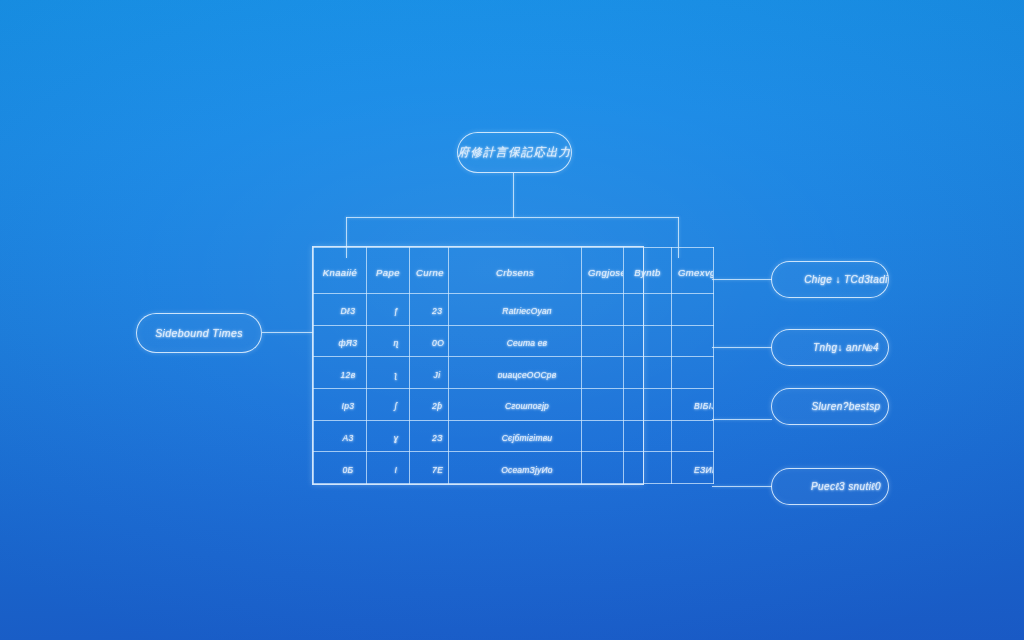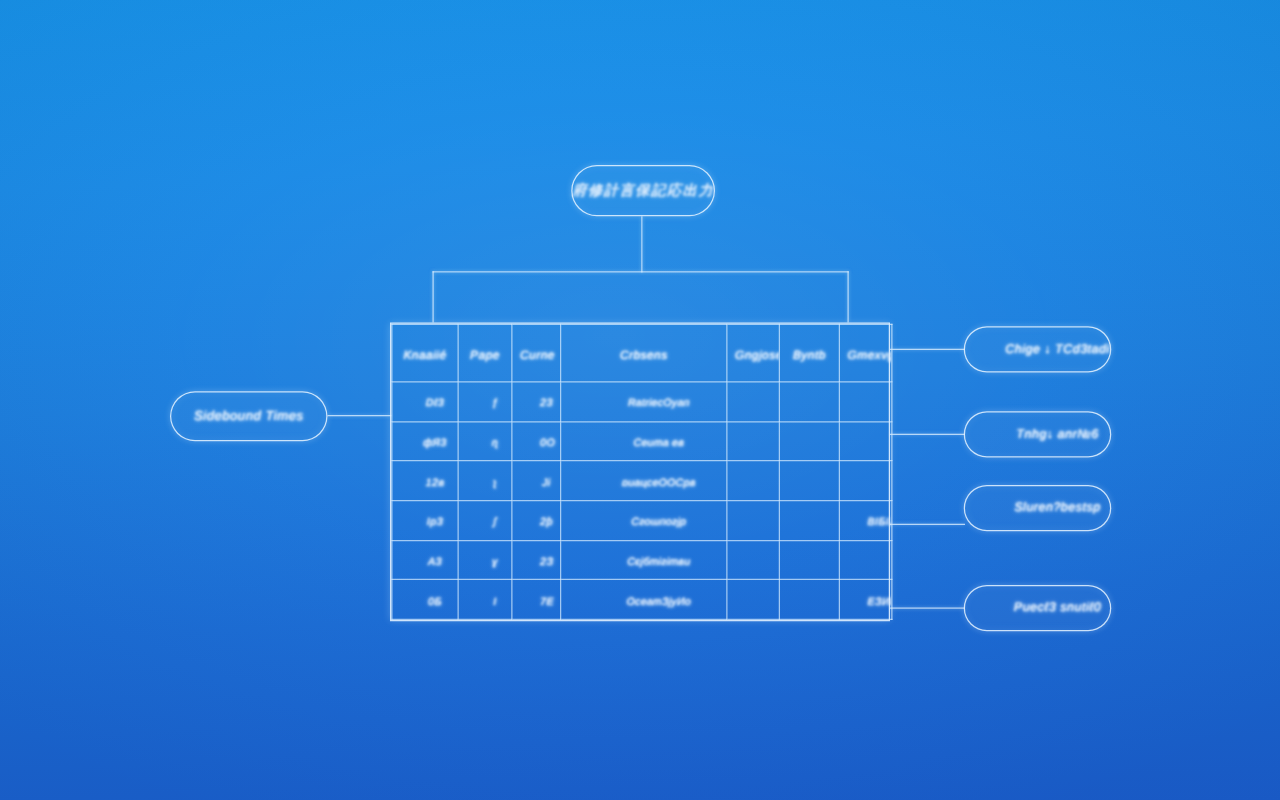--- a/index.html
+++ b/index.html
@@ -100,22 +100,22 @@
   .conn-right-stub { left: 712px; width: 60px; }
   #conn-right-1 { top: 279px; }
   #conn-right-2 { top: 347px; }
   #conn-right-3 { top: 419px; }
   #conn-right-4 { top: 486px; }
 
   
   #table-wrap {
     position: absolute;
     left: 312px;
-    top: 258px;
-    width: 400px;
+    top: 246px;
+    width: 332px;
     height: 239px;
     box-sizing: border-box;
     border: 1.4px solid rgba(228,242,255,0.90);
     box-shadow: 0 0 6px rgba(195,228,255,0.30);
   }
   table {
     width: 100%;
     height: 100%;
     border-collapse: collapse;
     table-layout: fixed;
@@ -169,21 +169,21 @@
 
   <div class="line h conn-right-stub" id="conn-right-1"></div>
   <div class="line h conn-right-stub" id="conn-right-2"></div>
   <div class="line h conn-right-stub" id="conn-right-3"></div>
   <div class="line h conn-right-stub" id="conn-right-4"></div>
 
   <div class="pill node-right" id="node-right-1">
     <span class="bt">Chige ↓ TCd3tadi</span>
   </div>
   <div class="pill node-right" id="node-right-2">
-    <span class="bt">Tnhg↓ anr№6</span>
+    <span class="bt">Tnhg↓ anr№4</span>
   </div>
   <div class="pill node-right" id="node-right-3">
     <span class="bt">Sluren?bestsp</span>
   </div>
   <div class="pill node-right" id="node-right-4">
     <span class="bt">Puecℓ3 snutiℓ0</span>
   </div>
 
   <div id="table-wrap">
     <table>

